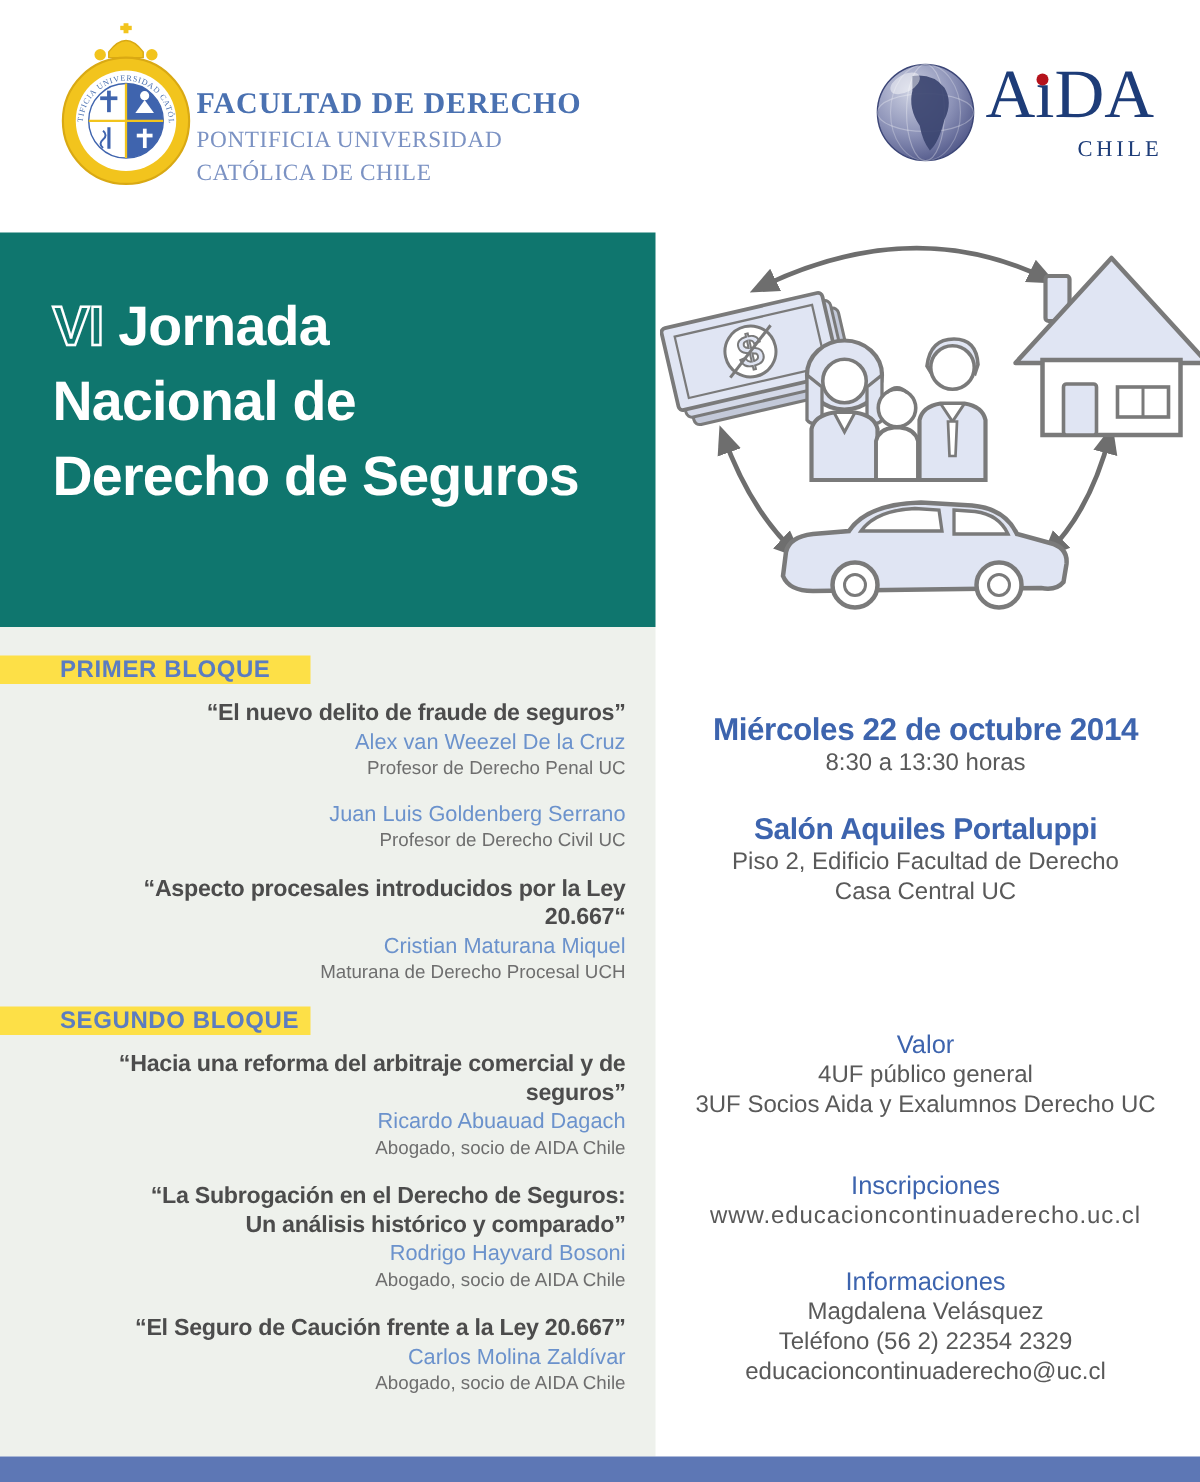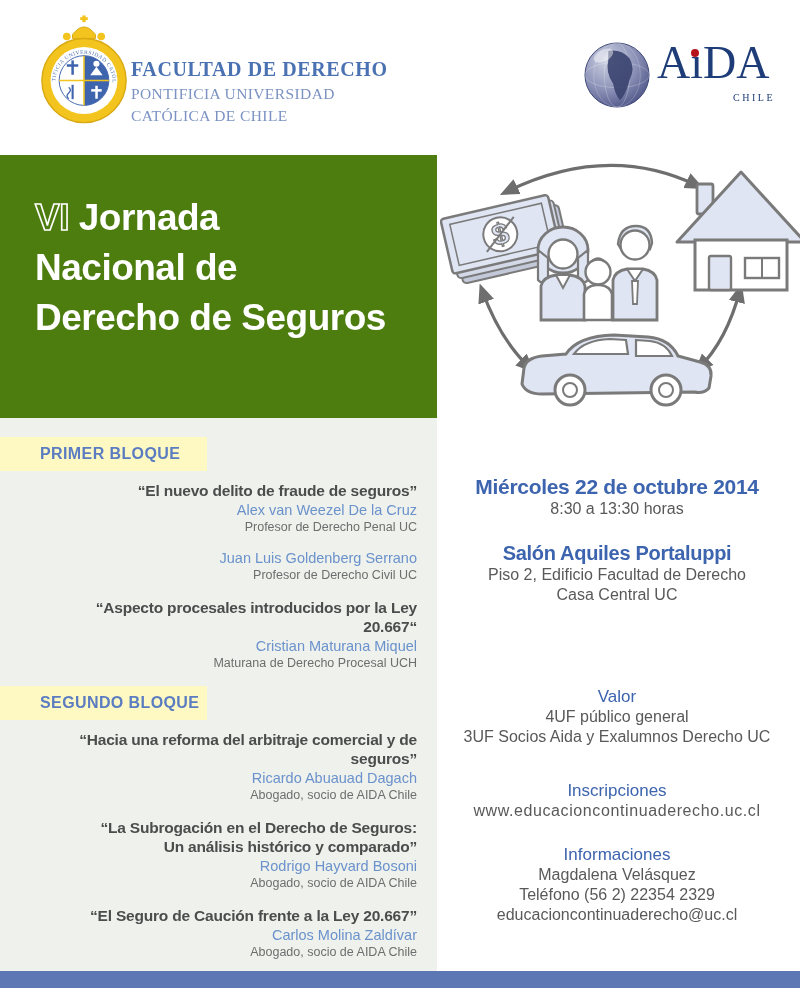--- a/index.html
+++ b/index.html
@@ -13,33 +13,33 @@
                color:#4a71b1;letter-spacing:0.6px;}
   .uni-sub{font-family:"Liberation Serif",serif;font-size:15.5px;color:#7b92c3;
            letter-spacing:0.4px;margin-top:4px;}
   .aida{position:absolute;left:583px;top:40px;width:192px;height:72px;}
   .aida-globe{position:absolute;left:0;top:1px;}
   .aida-word{position:absolute;left:74px;top:0;font-family:"Liberation Serif",serif;
              font-size:46px;line-height:46px;color:#1d3c78;letter-spacing:0px;}
   .aida-dot{position:absolute;left:108px;top:9px;width:8px;height:8px;border-radius:50%;
             background:#b5121b;}
   .aida-country{position:absolute;right:0;top:52px;font-family:"Liberation Serif",serif;
-                font-size:10px;letter-spacing:2.5px;color:#1d3c78;}
-
-  
-  .banner{position:absolute;left:0;top:155px;width:437px;height:263px;background:#4d7c0f;}
+                font-size:15px;letter-spacing:2.5px;color:#1d3c78;}
+
+  
+  .banner{position:absolute;left:0;top:155px;width:437px;height:263px;background:#0f766e;}
   .banner-title{position:absolute;left:35px;top:38px;font-size:37px;font-weight:bold;
                 color:#ffffff;line-height:50px;letter-spacing:-0.5px;}
   .roman-outline{color:transparent;-webkit-text-stroke:1.6px #ffffff;}
 
   .illus{position:absolute;left:440px;top:140px;width:360px;height:280px;}
 
   
   .left-col{position:absolute;left:0;top:418px;width:437px;height:553px;background:#eef1ec;}
-  .block-bar{width:207px;height:34px;background:#fef9c3;display:flex;align-items:center;}
+  .block-bar{width:207px;height:19px;background:#fde047;display:flex;align-items:flex-end;}
   .block-bar-label{margin-left:40px;color:#5b7cc1;font-weight:bold;font-size:16px;
                    letter-spacing:0.4px;}
   .bar-first{margin-top:19px;}
   .bar-second{}
   .talks{margin-left:38px;margin-top:10px;margin-right:20px;text-align:right;}
   .talk{margin-bottom:15px;}
   .talk-title{font-size:15.5px;font-weight:bold;color:#4c4c4c;line-height:19px;
               white-space:pre-line;letter-spacing:-0.2px;}
   .talk-speaker{font-size:14.5px;color:#6b92cc;margin-top:2px;line-height:17px;}
   .talk-role{font-size:12.5px;color:#6e6e6e;margin-top:1px;line-height:15px;}

